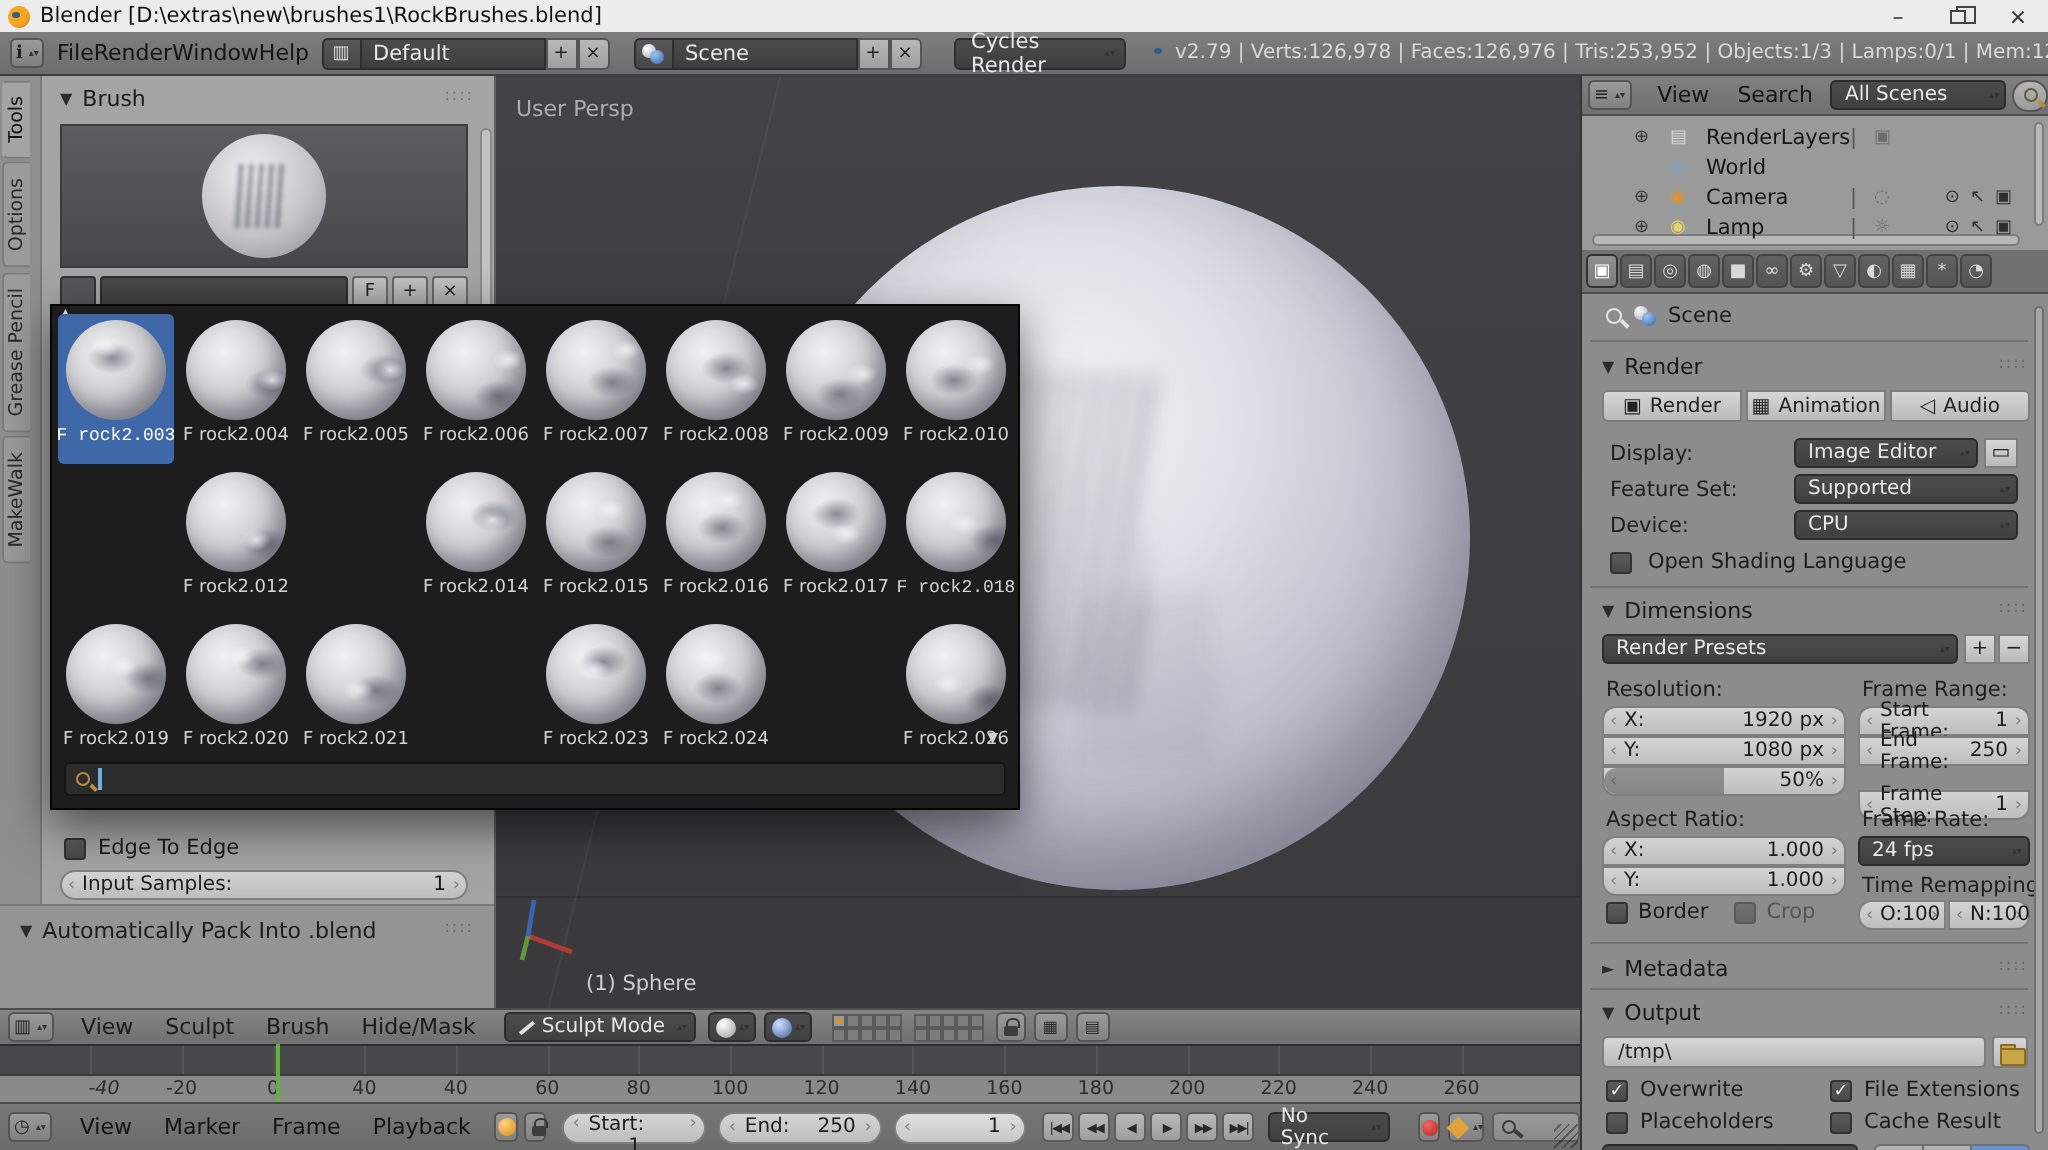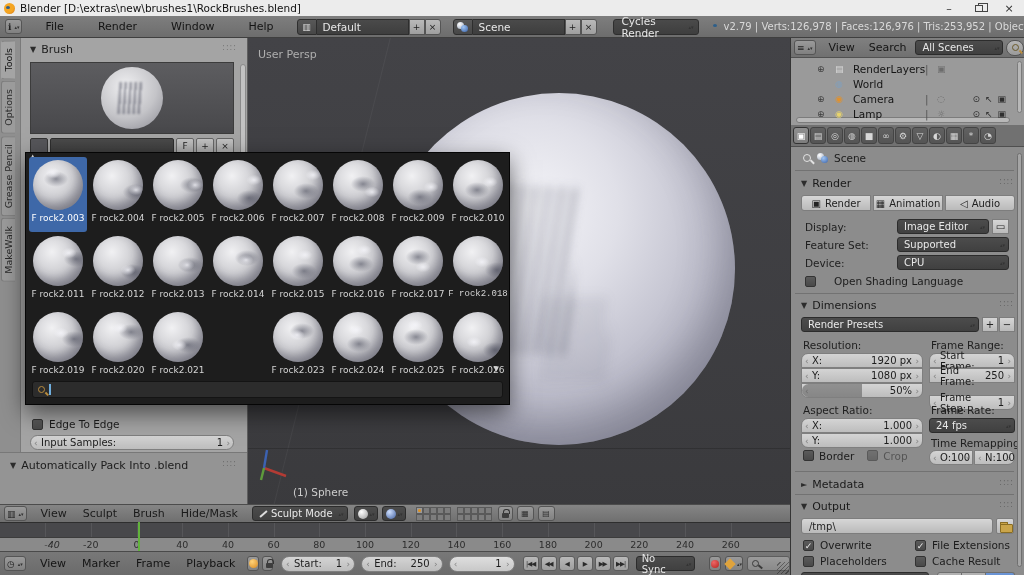--- a/index.html
+++ b/index.html
@@ -21,21 +21,21 @@
   .maxglyph::before{content:"";position:absolute;left:2px;top:-3px;width:8px;height:7px;border:1px solid #444;z-index:-1;}
 
   
   .topbar{position:absolute;left:0;top:16px;width:1024px;height:22px;
           background:linear-gradient(#7e7e7e,#6d6d6d);border-bottom:1px solid #3f3f3f;
           display:flex;align-items:center;font-size:11px;color:#141414;z-index:5;}
   .ebtn{height:15px;display:flex;align-items:center;background:linear-gradient(#9a9a9a,#808080);
         border:1px solid #555;border-radius:3px;padding:0 2px;margin:0 6px 0 5px;gap:1px;}
   .ebtn .glyph{font-size:9px;color:#222;}
   .stp{display:flex;flex-direction:column;font-size:5px;line-height:4px;color:#333;margin-left:2px;}
-  .menu-item{margin:0 17px;cursor:default;}
+  .menu-item{margin:0 0;cursor:default;}
   .idwidget{display:flex;align-items:center;height:16px;margin:0 6px;}
   .idwidget .icobtn{height:16px;width:20px;background:linear-gradient(#585858,#474747);
         border:1px solid #2e2e2e;border-radius:3px 0 0 3px;display:flex;align-items:center;justify-content:center;
         color:#ddd;font-size:9px;}
   .idwidget .field{height:16px;min-width:92px;background:linear-gradient(#4a4a4a,#3e3e3e);
         border:1px solid #2e2e2e;border-left:none;color:#e8e8e8;display:flex;align-items:center;
         padding:0 6px;font-size:10.5px;}
   .sqbtn{height:16px;width:16px;background:linear-gradient(#b9b9b9,#9f9f9f);border:1px solid #555;
         display:flex;align-items:center;justify-content:center;font-size:9px;color:#222;}
   .sqbtn.last{border-radius:0 3px 3px 0;}
@@ -434,21 +434,21 @@
       <span id="tl-menus" style="display:flex;">
           <span class="menu-item">View</span>
           <span class="menu-item">Marker</span>
           <span class="menu-item">Frame</span>
           <span class="menu-item">Playback</span>
         </span>
       <span class="recbtn" style="margin-left:4px;">
           <span style="width:9px;height:9px;border-radius:50%;background:radial-gradient(circle at 35% 30%,#ffd37a,#d98a1f);"></span>
         </span>
       <span class="lockbtn" style="margin-left:3px;"></span>
-      <span class="tl-pill" style="width:92px;margin-left:8px;">
+      <span class="tl-pill" style="width:92px;margin-left:8px;flex-direction:column;">
         <span class="lbl">Start:</span>
           <span>1</span>
       </span>
       <span class="tl-pill" style="width:92px;">
         <span class="lbl">End:</span>
           <span>250</span>
       </span>
       <span class="tl-pill" style="width:84px;background:linear-gradient(#dedede,#c8c8c8);">
         <span style="margin-left:auto;">1</span>
       </span>
@@ -589,21 +589,21 @@
       <span class="plabel" style="left:14px;top:92px;">Feature Set:</span>
       <span class="ddark" style="left:106px;top:90px;width:112px;">
           <span class="val">Supported</span>
           <span class="stp">▴▾</span>
         </span>
       <span class="plabel" style="left:14px;top:110px;">Device:</span>
       <span class="ddark" style="left:106px;top:108px;width:112px;">
           <span class="val">CPU</span>
           <span class="stp">▴▾</span>
         </span>
-      <div class="prow" style="left:14px;top:128px;display:flex;align-items:center;gap:18px;">
+      <div class="prow" style="left:14px;top:128px;display:flex;align-items:center;gap:8px;">
         <span class="cb"></span>
         <span>Open Shading Language</span>
       </div>
       <div class="sepline" style="top:146px;"></div>
 
       <div class="phdr" style="top:152px;">
           <span class="tri">▼</span>
           <span>Dimensions</span>
         </div>
       <span class="grip" style="top:152px;">::::</span>
@@ -647,21 +647,21 @@
       <span class="pill" style="left:10px;top:286px;width:122px;border-radius:0 0 7px 7px;">
           <span class="lbl">Y:</span>
           <span>1.000</span>
         </span>
       <span class="plabel" style="left:140px;top:257px;">Frame Rate:</span>
       <span class="ddark" style="left:138px;top:271px;width:86px;">
           <span class="val">24 fps</span>
           <span class="stp">▴▾</span>
         </span>
       <span class="plabel" style="left:140px;top:290px;">Time Remapping:</span>
-      <div class="prow" style="left:12px;top:303px;display:flex;align-items:flex-start;gap:5px;">
+      <div class="prow" style="left:12px;top:303px;display:flex;align-items:flex-end;gap:5px;">
         <span class="cb"></span>
         <span>Border</span>
         <span class="cb" style="margin-left:8px;opacity:.55;"></span>
         <span style="opacity:.5;">Crop</span>
       </div>
       <span class="pill" style="left:138px;top:303px;width:44px;border-radius:7px 0 0 7px;">
           <span class="lbl">O:</span>
           <span>100</span>
         </span>
       <span class="pill" style="left:183px;top:303px;width:41px;border-radius:0 7px 7px 0;">
@@ -714,21 +714,21 @@
     </div>
   </div>
 
   <div class="popup" id="popup">
     <span class="uparrow">▲</span>
     <span class="dnarrow">▼</span>
     <div class="searchrow">
       <span class="mag"></span>
       <span class="caret"></span>
     </div>
-  <div class="bcell selected" style="left: 3px; top: 4px;">
+  <div class="bcell selected" style="left: 3px; top: 4px; font-family: Liberation Mono, monospace;">
         <span class="bthumb">
           <span class="blotch" style="background-position: 6px 8px;"></span>
           <span class="blotch2" style="background-position: 10px 6px;"></span>
         </span>
         <span class="blabel">F rock2.003</span>
       </div>
       <div class="bcell" style="left: 63px; top: 4px; text-align: right;">
         <span class="bthumb">
           <span class="blotch" style="background-position: 25px 21px;"></span>
           <span class="blotch2" style="background-position: 33px 23px;"></span>
@@ -770,41 +770,27 @@
         </span>
         <span class="blabel">F rock2.009</span>
       </div>
       <div class="bcell" style="left: 423px; top: 4px;">
         <span class="bthumb">
           <span class="blotch" style="background-position: 7px 19px;"></span>
           <span class="blotch2" style="background-position: 27px 15px;"></span>
         </span>
         <span class="blabel">F rock2.010</span>
       </div>
-      <div class="bcell" style="left: 3px; top: 80px;">
-        <span class="bthumb">
-          <span class="blotch" style="background-position: 26px 12px;"></span>
-          <span class="blotch2" style="background-position: 26px 10px;"></span>
-        </span>
-        <span class="blabel">F rock2.011</span>
-      </div>
       <div class="bcell" style="left: 63px; top: 80px;">
         <span class="bthumb">
           <span class="blotch" style="background-position: 23px 25px;"></span>
           <span class="blotch2" style="background-position: 25px 27px;"></span>
         </span>
         <span class="blabel">F rock2.012</span>
       </div>
-      <div class="bcell" style="left: 123px; top: 80px;">
-        <span class="bthumb">
-          <span class="blotch" style="background-position: 20px 18px;"></span>
-          <span class="blotch2" style="background-position: 24px 22px;"></span>
-        </span>
-        <span class="blabel">F rock2.013</span>
-      </div>
       <div class="bcell" style="left: 183px; top: 80px;">
         <span class="bthumb">
           <span class="blotch" style="background-position: 17px 11px;"></span>
           <span class="blotch2" style="background-position: 23px 17px;"></span>
         </span>
         <span class="blabel">F rock2.014</span>
       </div>
       <div class="bcell" style="left: 243px; top: 80px;">
         <span class="bthumb">
           <span class="blotch" style="background-position: 14px 24px;"></span>
@@ -861,27 +847,20 @@
         </span>
         <span class="blabel">F rock2.023</span>
       </div>
       <div class="bcell" style="left: 303px; top: 156px;">
         <span class="bthumb">
           <span class="blotch" style="background-position: 9px 21px;"></span>
           <span class="blotch2" style="background-position: 13px 11px;"></span>
         </span>
         <span class="blabel">F rock2.024</span>
       </div>
-      <div class="bcell" style="left: 363px; top: 156px;">
-        <span class="bthumb">
-          <span class="blotch" style="background-position: 6px 14px;"></span>
-          <span class="blotch2" style="background-position: 12px 6px;"></span>
-        </span>
-        <span class="blabel">F rock2.025</span>
-      </div>
       <div class="bcell" style="left: 423px; top: 156px;">
         <span class="bthumb">
           <span class="blotch" style="background-position: 25px 27px;"></span>
           <span class="blotch2" style="background-position: 11px 23px;"></span>
         </span>
         <span class="blabel">F rock2.026</span>
       </div>
     </div>
 
 </div>

